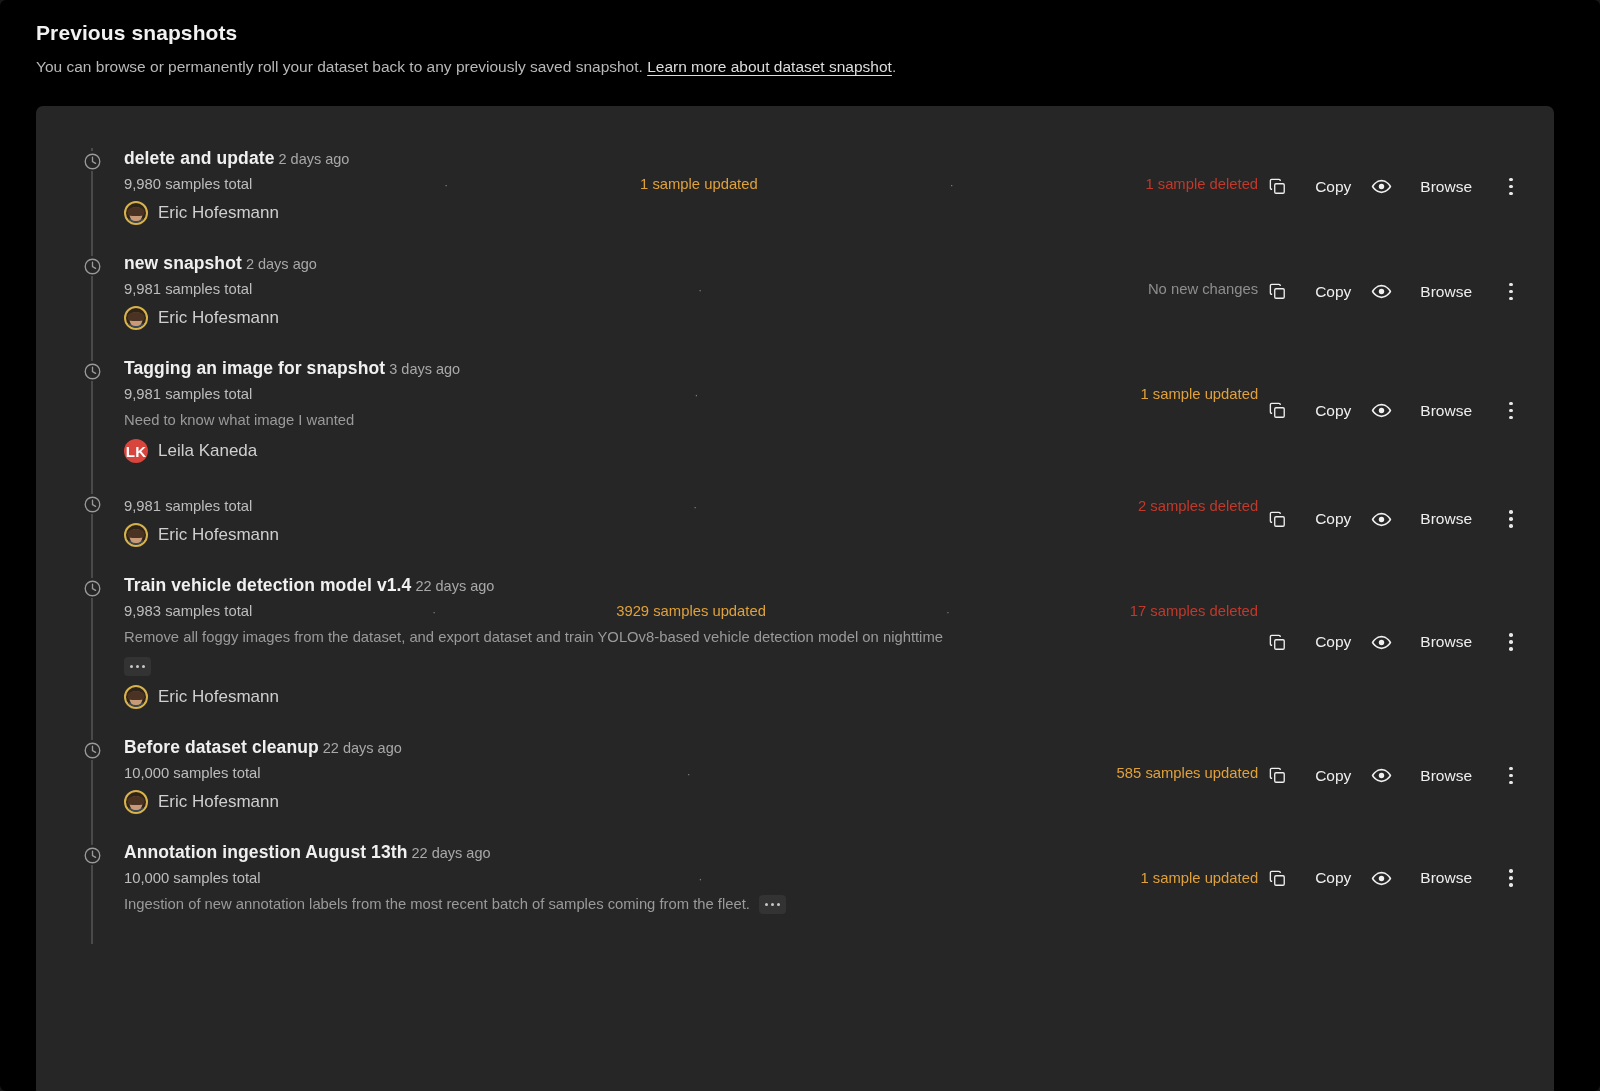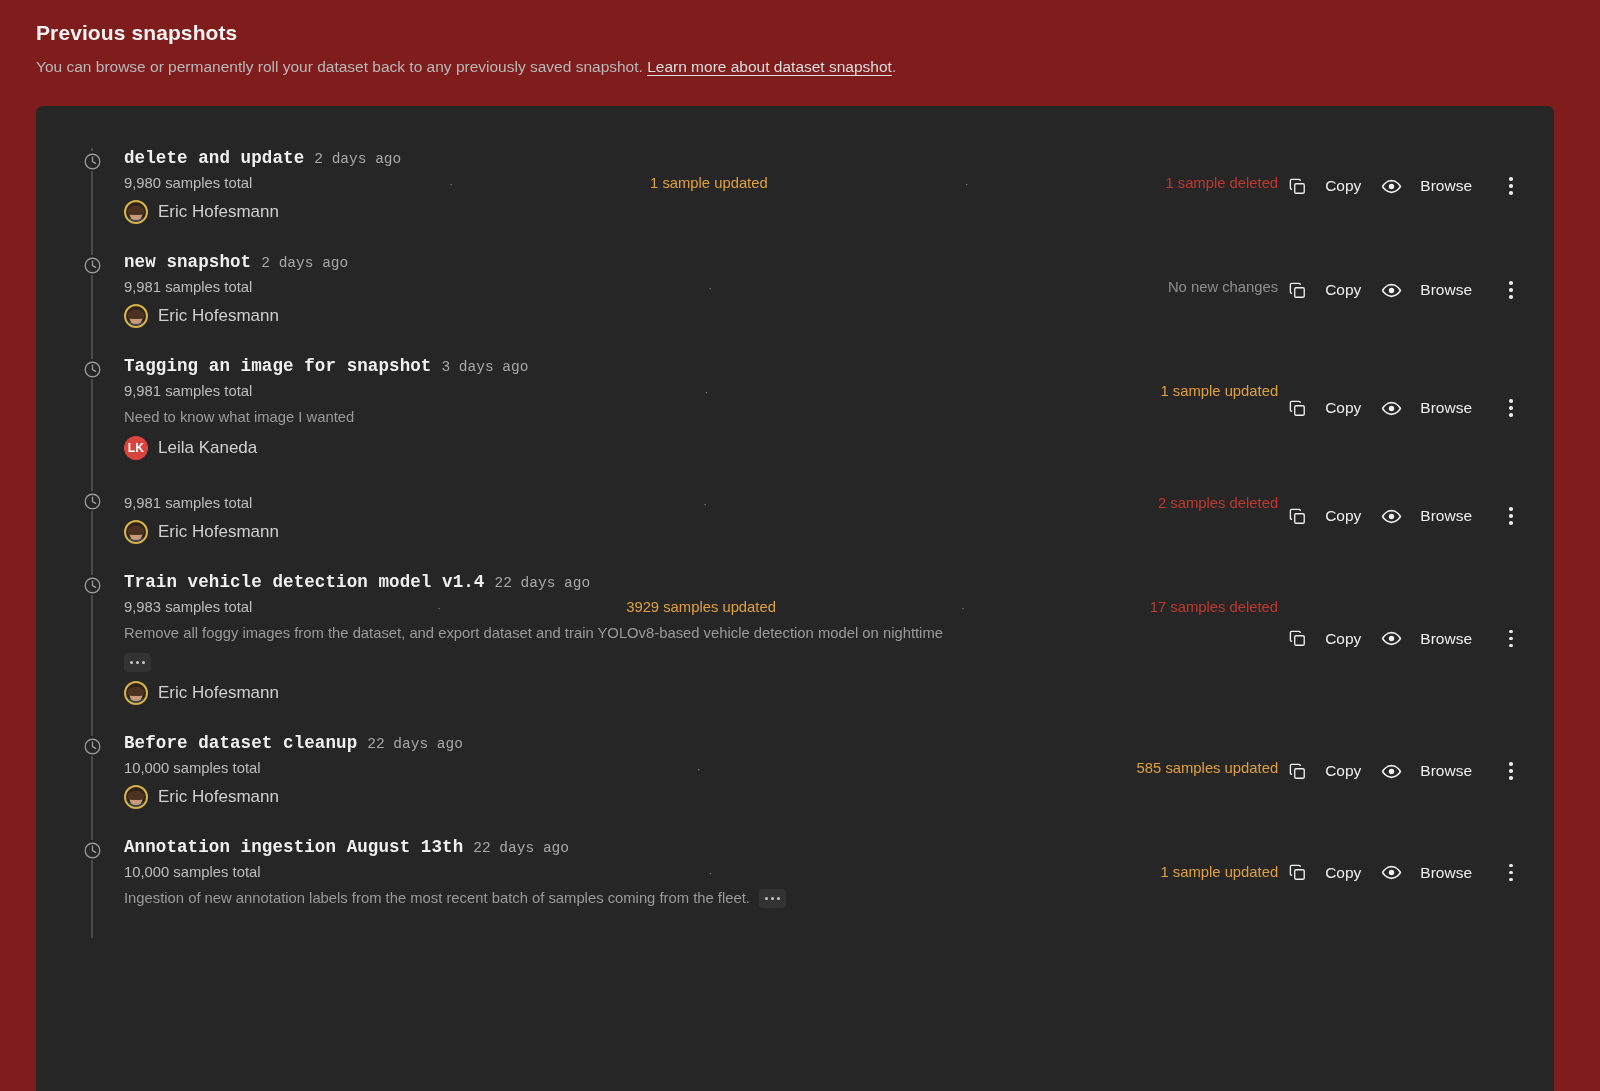--- a/index.html
+++ b/index.html
@@ -9,21 +9,22 @@
     height: 1091px;
     background: #171717;
     font-family: "Liberation Sans", sans-serif;
     overflow: hidden;
   }
 
   #root {
     position: relative;
     width: 1600px;
     height: 1091px;
-    background: #7f1d1d;
+    background: #000000;
+    border-radius: 6px;
   }
 
   
   .page-header {
     position: absolute;
     left: 36px;
     top: 18px;
     width: 1500px;
   }
   .page-title {
@@ -94,23 +95,22 @@
 
   .row-main {
     flex: 1 1 auto;
     min-width: 0;
     padding-left: 38px;
   }
 
   .title-line {
     display: flex;
     align-items: baseline;
-    gap: 10px;
+    gap: 4px;
     white-space: nowrap;
-    font-family: Liberation Mono, monospace;
   }
   .snap-name {
     font-size: 17.5px;
     font-weight: bold;
     color: #f0f0f0;
     letter-spacing: .1px;
   }
   .snap-age {
     font-size: 14.5px;
     color: #a8a8a8;
@@ -176,21 +176,21 @@
 
   .avatar {
     width: 24px; height: 24px;
     border-radius: 50%;
     flex: 0 0 auto;
     overflow: hidden;
     position: relative;
     display: flex;
     align-items: center;
     justify-content: center;
-    font-size: 12px;
+    font-size: 15px;
     font-weight: bold;
     color: #ffffff;
     letter-spacing: .3px;
   }
   .avatar.photo {
     border: 2px solid #d8b24a;
     background: #2f2418;
   }
   .avatar.photo .face {
     position: absolute;
@@ -223,21 +223,21 @@
     flex: 0 0 auto;
     display: flex;
     align-items: center;
     gap: 0px;
     color: #efefef;
     align-self: center;
   }
   .act-btn {
     display: flex;
     align-items: center;
-    gap: 18px;
+    gap: 28px;
     padding: 6px 10px;
     cursor: pointer;
     font-size: 15.5px;
     color: #efefef;
     border-radius: 4px;
     white-space: nowrap;
   }
   .act-btn svg { display: block; flex: 0 0 auto; }
   .kebab {
     width: 34px; height: 30px;

